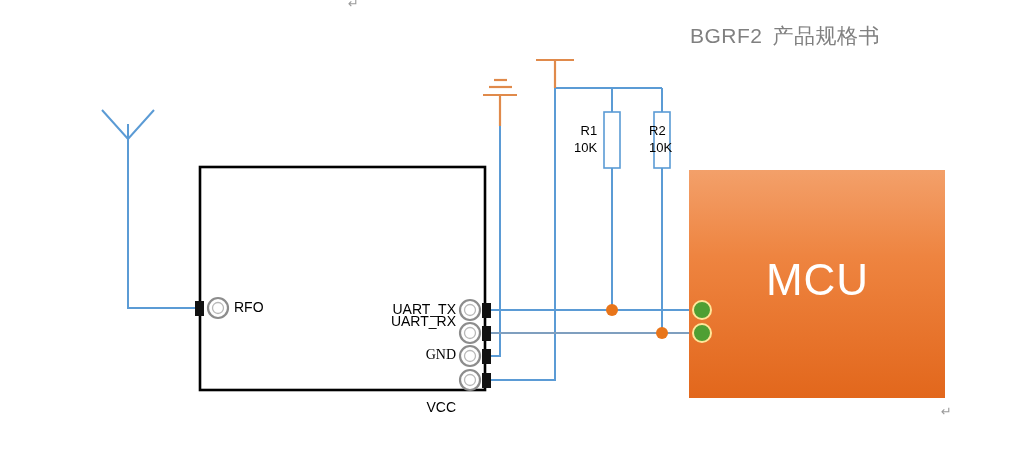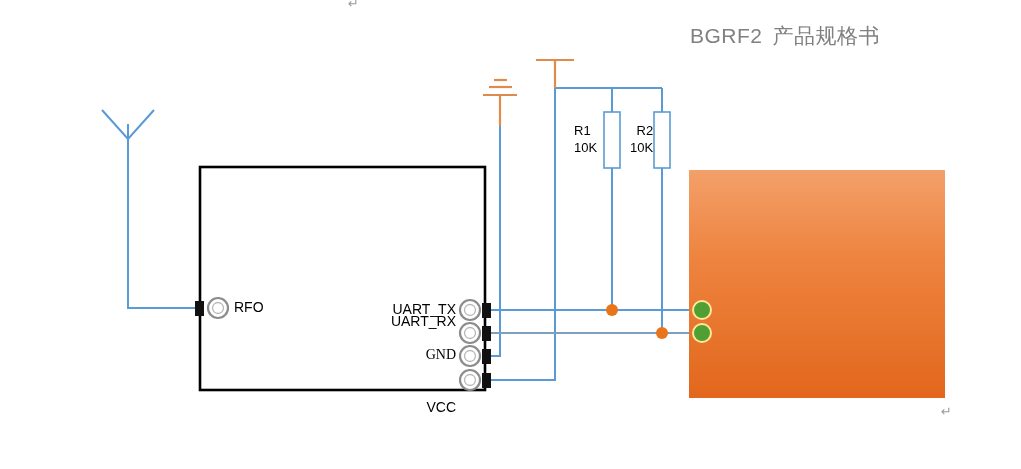--- a/index.html
+++ b/index.html
@@ -220,24 +220,25 @@
 
   </svg>
 
   <div class="lbl" style="left:234px; top:299px;">RFO</div>
 
   <div class="lbl pin-right" style="left:338px; top:301px; width:118px;">UART_TX</div>
   <div class="lbl pin-right" style="left:338px; top:313px; width:118px;">UART_RX</div>
   <div class="lbl pin-right" style="left:338px; top:347px; width:118px;font-family:Liberation Serif, serif;">GND</div>
   <div class="lbl pin-right" style="left:338px; top:371px; width:118px;margin-top:28px;">VCC</div>
 
-  <div class="res-lbl" style="left:574px; top:122px;">
+  <div class="res-lbl" style="left:574px; top:122px;text-align:right;">
     <div>R1</div>
     <div>10K</div>
   </div>
 
-  <div class="res-lbl" style="left:630px; top:122px;text-align:right;">
+  <div class="res-lbl" style="left:649px; top:122px;">
     <div>R2</div>
     <div>10K</div>
   </div>
 
+  <div class="mcu-text">MCU</div>
 
 </div>
 
 </body></html>

